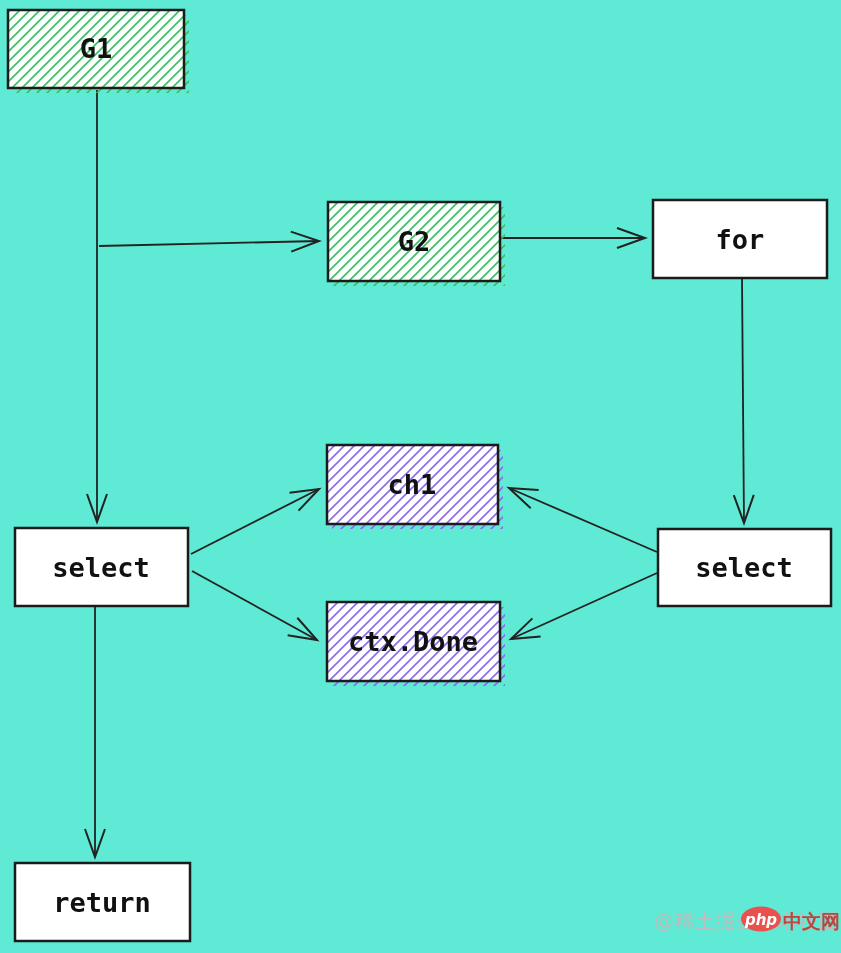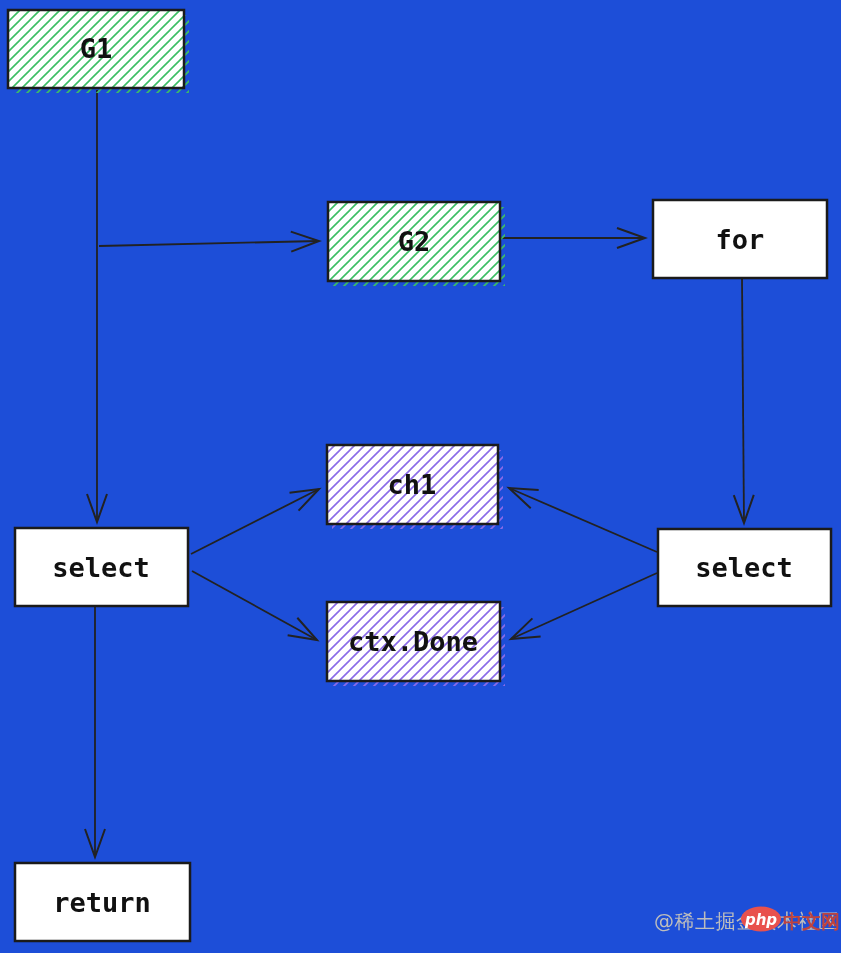--- a/index.html
+++ b/index.html
@@ -1,16 +1,16 @@
 <!DOCTYPE html>
 <html style="--hatch-green: #3cbe64; --hatch-purple: #8a6be8; --border: #1b1b1b; --edge: #222222; --text: #111111; --wm-gray: #bdbdbd; --wm-red: #e8514d; --wm-red-dark: #bf433e;"><head>
 <meta charset="utf-8">
 <style>
   html, body { margin: 0; padding: 0; background: #ffffff; }
-  .canvas { width: 841px; height: 953px; position: relative; background: #1d4ed8; }
+  .canvas { width: 841px; height: 953px; position: relative; background: #5eead4; }
   svg { display: block; }
 
   .node-label {
     font-family: "DejaVu Sans Mono", "Liberation Mono", monospace;
     font-weight: bold;
     font-size: 27px;
     fill: var(--text, #111);
     text-anchor: middle;
   }
   .node-plain {

